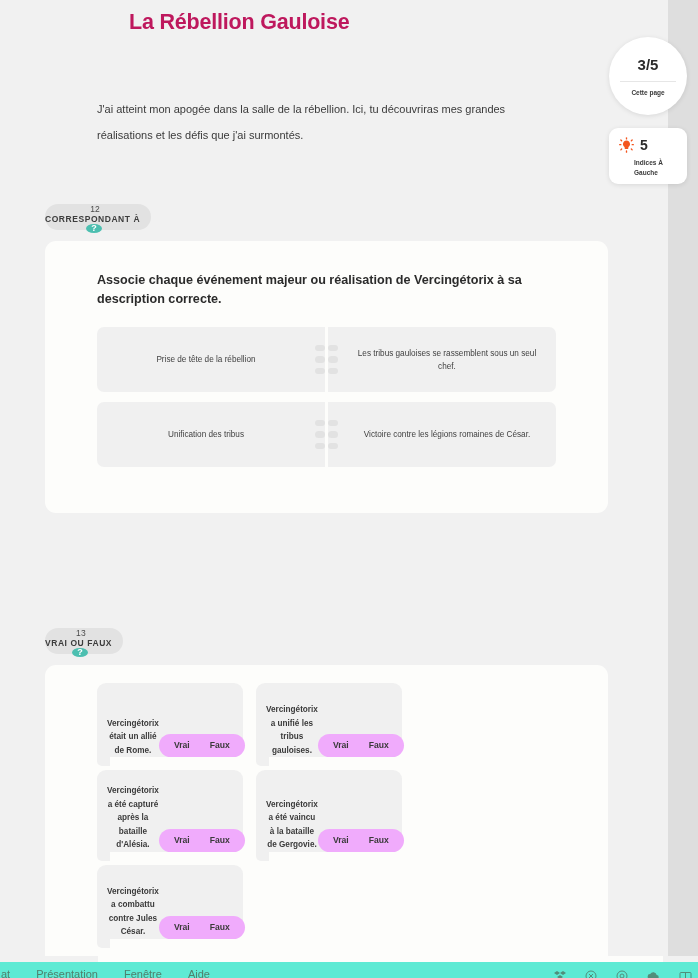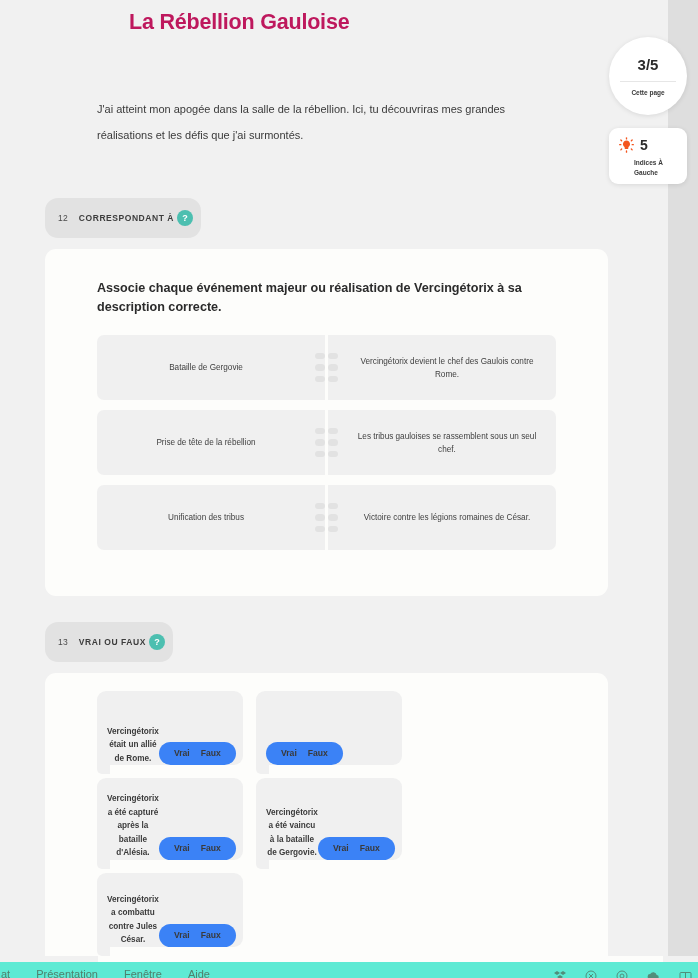--- a/index.html
+++ b/index.html
@@ -137,22 +137,23 @@
     padding-left: 25px;
     padding-top: 3px;
   }
 
   
   .section-chip {
     display: inline-flex;
     align-items: center;
     background: #e2e2e2;
     border-radius: 13px;
-    height: 40px;
+    height: 26px;
     padding: 0 8px 0 0;
+    flex-direction: column;
   }
   .chip-num {
     font-size: 8.5px;
     color: #4a4a4a;
     padding: 0 11px 0 13px;
     letter-spacing: 0.2px;
   }
   .chip-label {
     font-size: 8.5px;
     font-weight: bold;
@@ -275,26 +276,26 @@
   .tf-statement {
     font-size: 8.2px;
     font-weight: bold;
     color: #3a3a3a;
     line-height: 13.5px;
     text-align: center;
     min-height: 27px;
   }
   .tf-answers {
     margin-top: 9px;
-    background: #3b82f6;
+    background: #f0abfc;
     border-radius: 13px;
     height: 23px;
     display: flex;
     align-items: center;
-    gap: 11px;
+    gap: 20px;
     padding: 0 15px;
   }
   .tf-opt {
     font-size: 8.6px;
     font-weight: bold;
     color: #3a3a3a;
     line-height: 1;
   }
 
   
@@ -371,36 +372,20 @@
           <span class="chip-num">12</span>
           <span class="chip-label">CORRESPONDANT À</span>
           <span class="chip-help">?</span>
         </div>
 
         <div class="exercise-card" style="margin-top:11px;">
           <div class="exercise-prompt">Associe chaque événement majeur ou réalisation de Vercingétorix à sa description correcte.</div>
 
           <div class="match-list">
 
-            <div class="match-row">
-              <div class="match-left">Bataille de Gergovie</div>
-              <div class="match-connector">
-                <div class="conn-col left-col">
-                  <span class="conn-dot"></span>
-                  <span class="conn-dot"></span>
-                  <span class="conn-dot"></span>
-                </div>
-                <div class="conn-col right-col">
-                  <span class="conn-dot"></span>
-                  <span class="conn-dot"></span>
-                  <span class="conn-dot"></span>
-                </div>
-              </div>
-              <div class="match-right">Vercingétorix devient le chef des Gaulois contre Rome.</div>
-            </div>
 
             <div class="match-row">
               <div class="match-left">Prise de tête de la rébellion</div>
               <div class="match-connector">
                 <div class="conn-col left-col">
                   <span class="conn-dot"></span>
                   <span class="conn-dot"></span>
                   <span class="conn-dot"></span>
                 </div>
                 <div class="conn-col right-col">
@@ -446,20 +431,21 @@
 
             <div class="tf-card">
               <div class="tf-statement">Vercingétorix était un allié de Rome.</div>
               <div class="tf-answers">
                 <span class="tf-opt">Vrai</span>
                 <span class="tf-opt">Faux</span>
               </div>
             </div>
 
             <div class="tf-card">
+              <div class="tf-statement">Vercingétorix a unifié les tribus gauloises.</div>
               <div class="tf-answers">
                 <span class="tf-opt">Vrai</span>
                 <span class="tf-opt">Faux</span>
               </div>
             </div>
 
             <div class="tf-card">
               <div class="tf-statement">Vercingétorix a été capturé après la bataille d'Alésia.</div>
               <div class="tf-answers">
                 <span class="tf-opt">Vrai</span>

